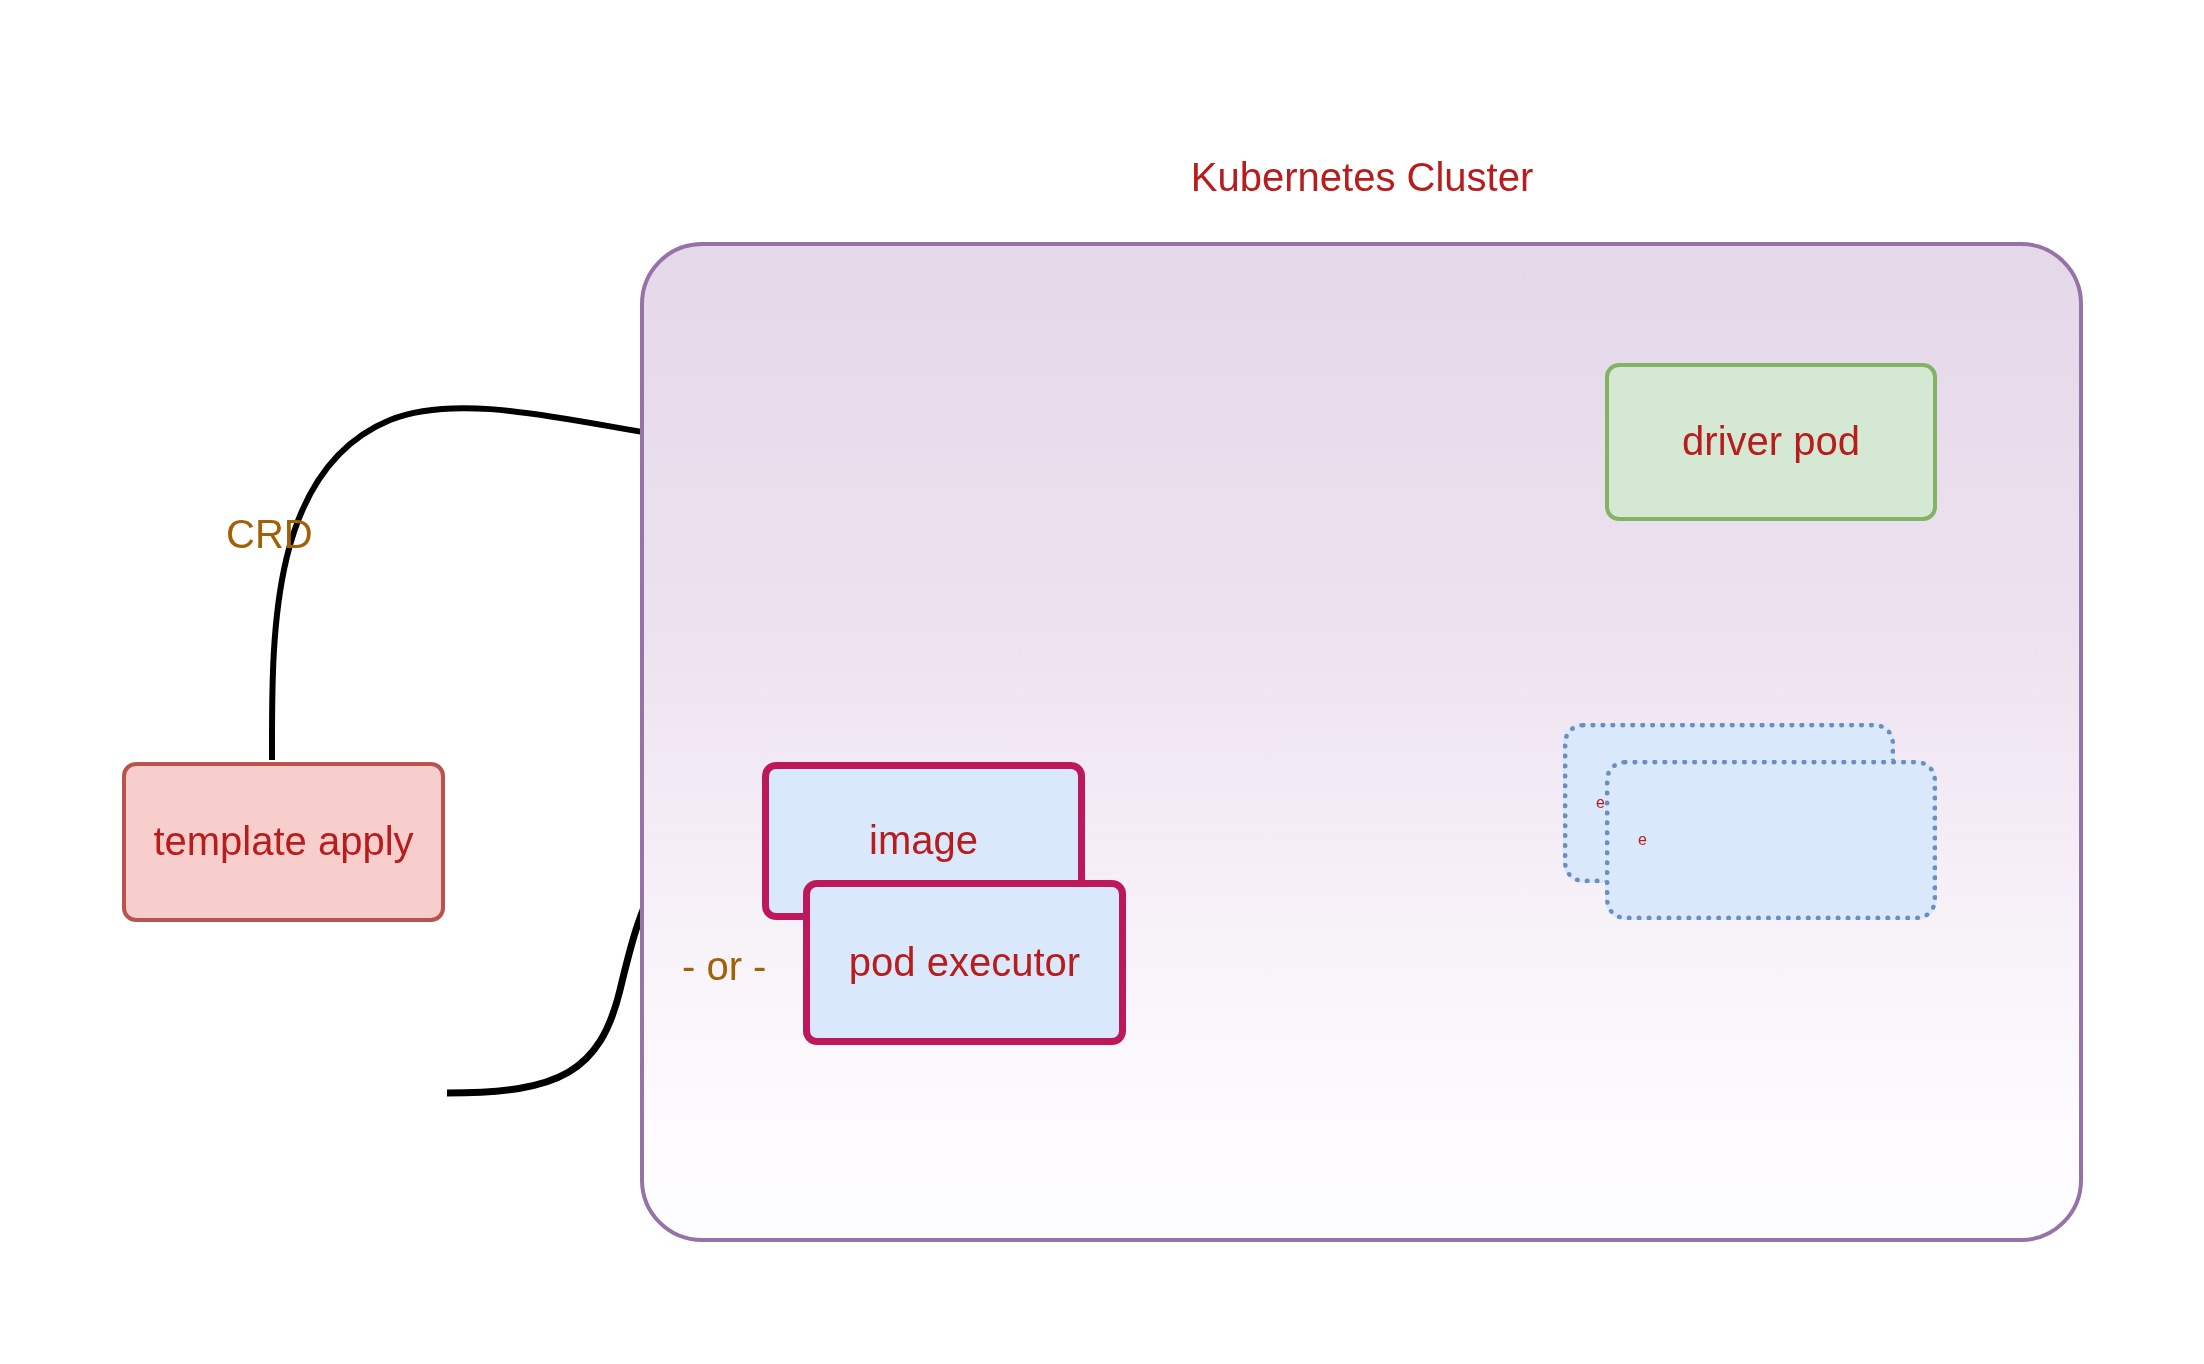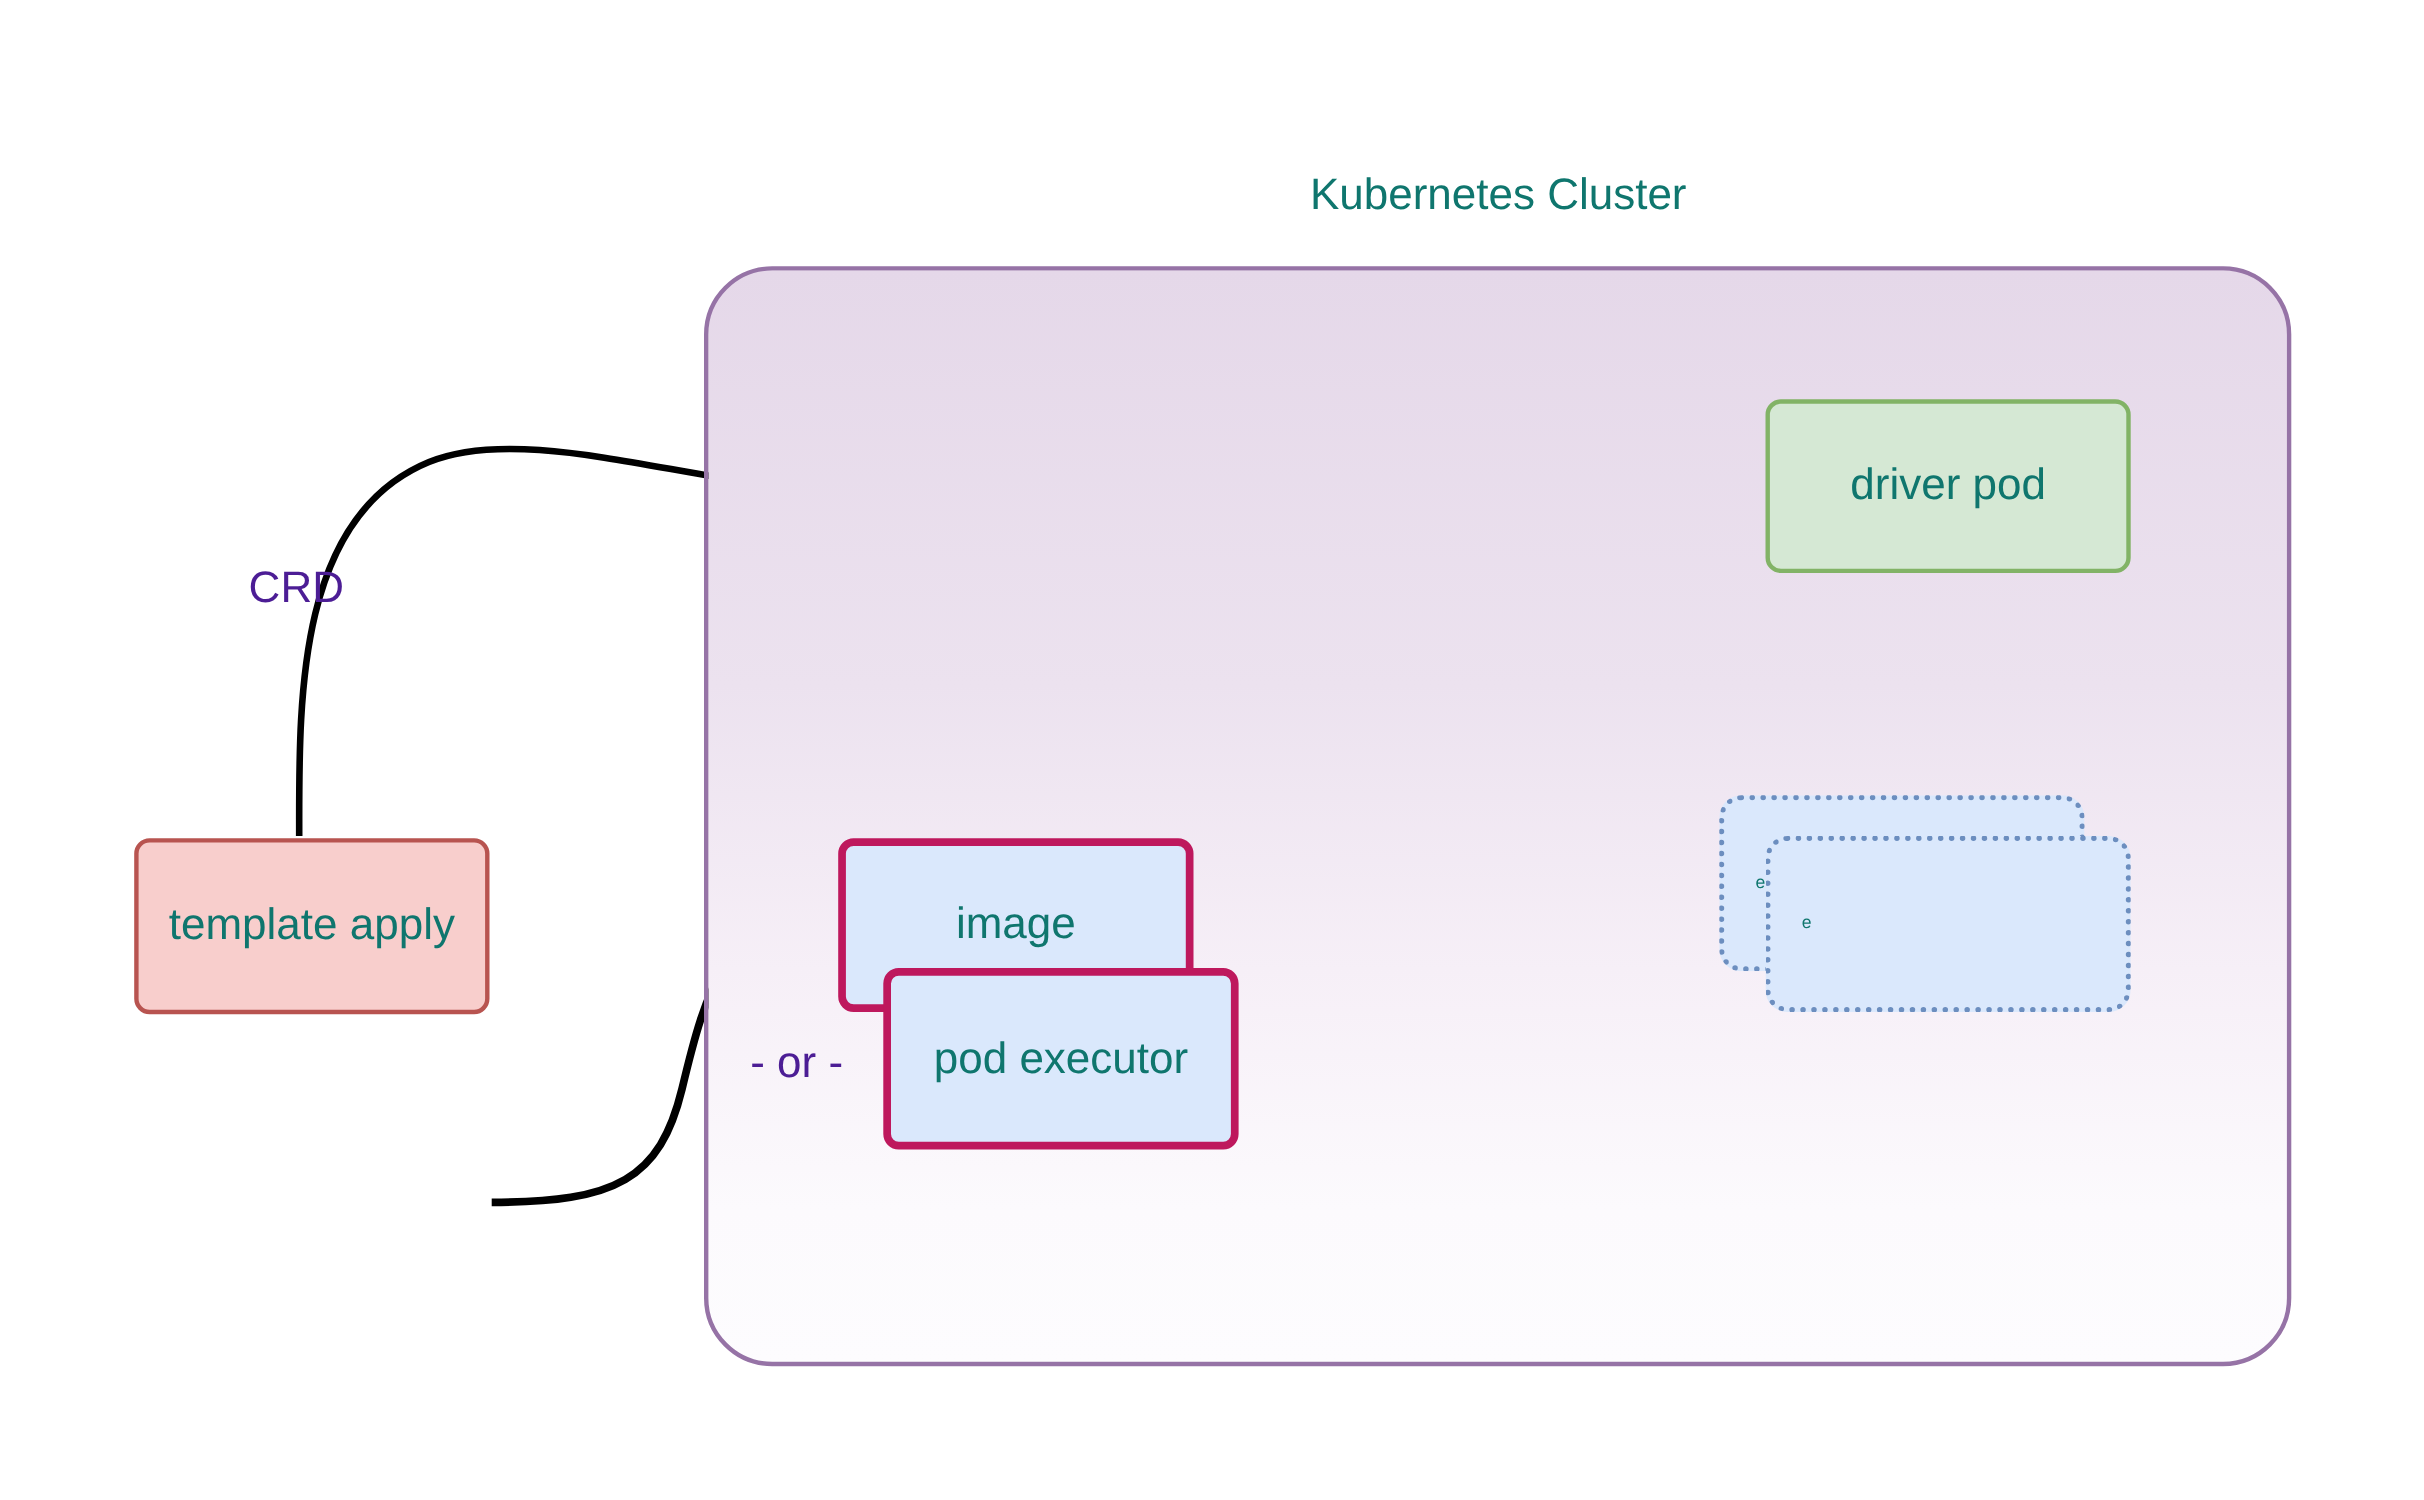--- a/index.html
+++ b/index.html
@@ -28,21 +28,21 @@
     pointer-events: none;
   }
   .node {
     position: absolute;
     box-sizing: border-box;
     display: flex;
     align-items: center;
     justify-content: center;
     text-align: right;
     line-height: 1.18;
-    color: #0f766e;
+    color: #b91c1c;
     white-space: pre-line;
   }
   
   .cluster-box {
     left: 640px;
     top: 242px;
     width: 1443px;
     height: 1000px;
     border: 4px solid #9673a6;
     border-radius: 62px;
@@ -86,21 +86,21 @@
   .n-imagejob     { left: 122px;  top: 1013px; width: 323px; height: 162px; z-index: 5; }
   .n-image        { left: 762px;  top: 762px;  width: 323px; height: 158px; z-index: 4; }
   .n-podtemplate  { left: 803px;  top: 880px;  width: 323px; height: 165px; z-index: 6; }
   .n-exec1 { left: 1563px; top: 723px; width: 332px; height: 160px; z-index: 3;
              align-items: center; justify-content: flex-start; padding-left: 28px; }
   .n-exec2 { left: 1605px; top: 760px; width: 332px; height: 160px; z-index: 4;
              align-items: center; justify-content: flex-start; padding-left: 28px; }
   .n-exec3 { left: 1648px; top: 798px; width: 316px; height: 166px; z-index: 5; }
   .label-free {
     position: absolute;
-    color: #4c1d95;
+    color: #a16207;
     font-size: 40px;
     white-space: nowrap;
     z-index: 7;
   }
   .lbl-crd { left: 226px; top: 512px; }
   .lbl-or  { left: 682px; top: 944px; z-index: 7; }
 </style>
 </head>
 <body>
 

